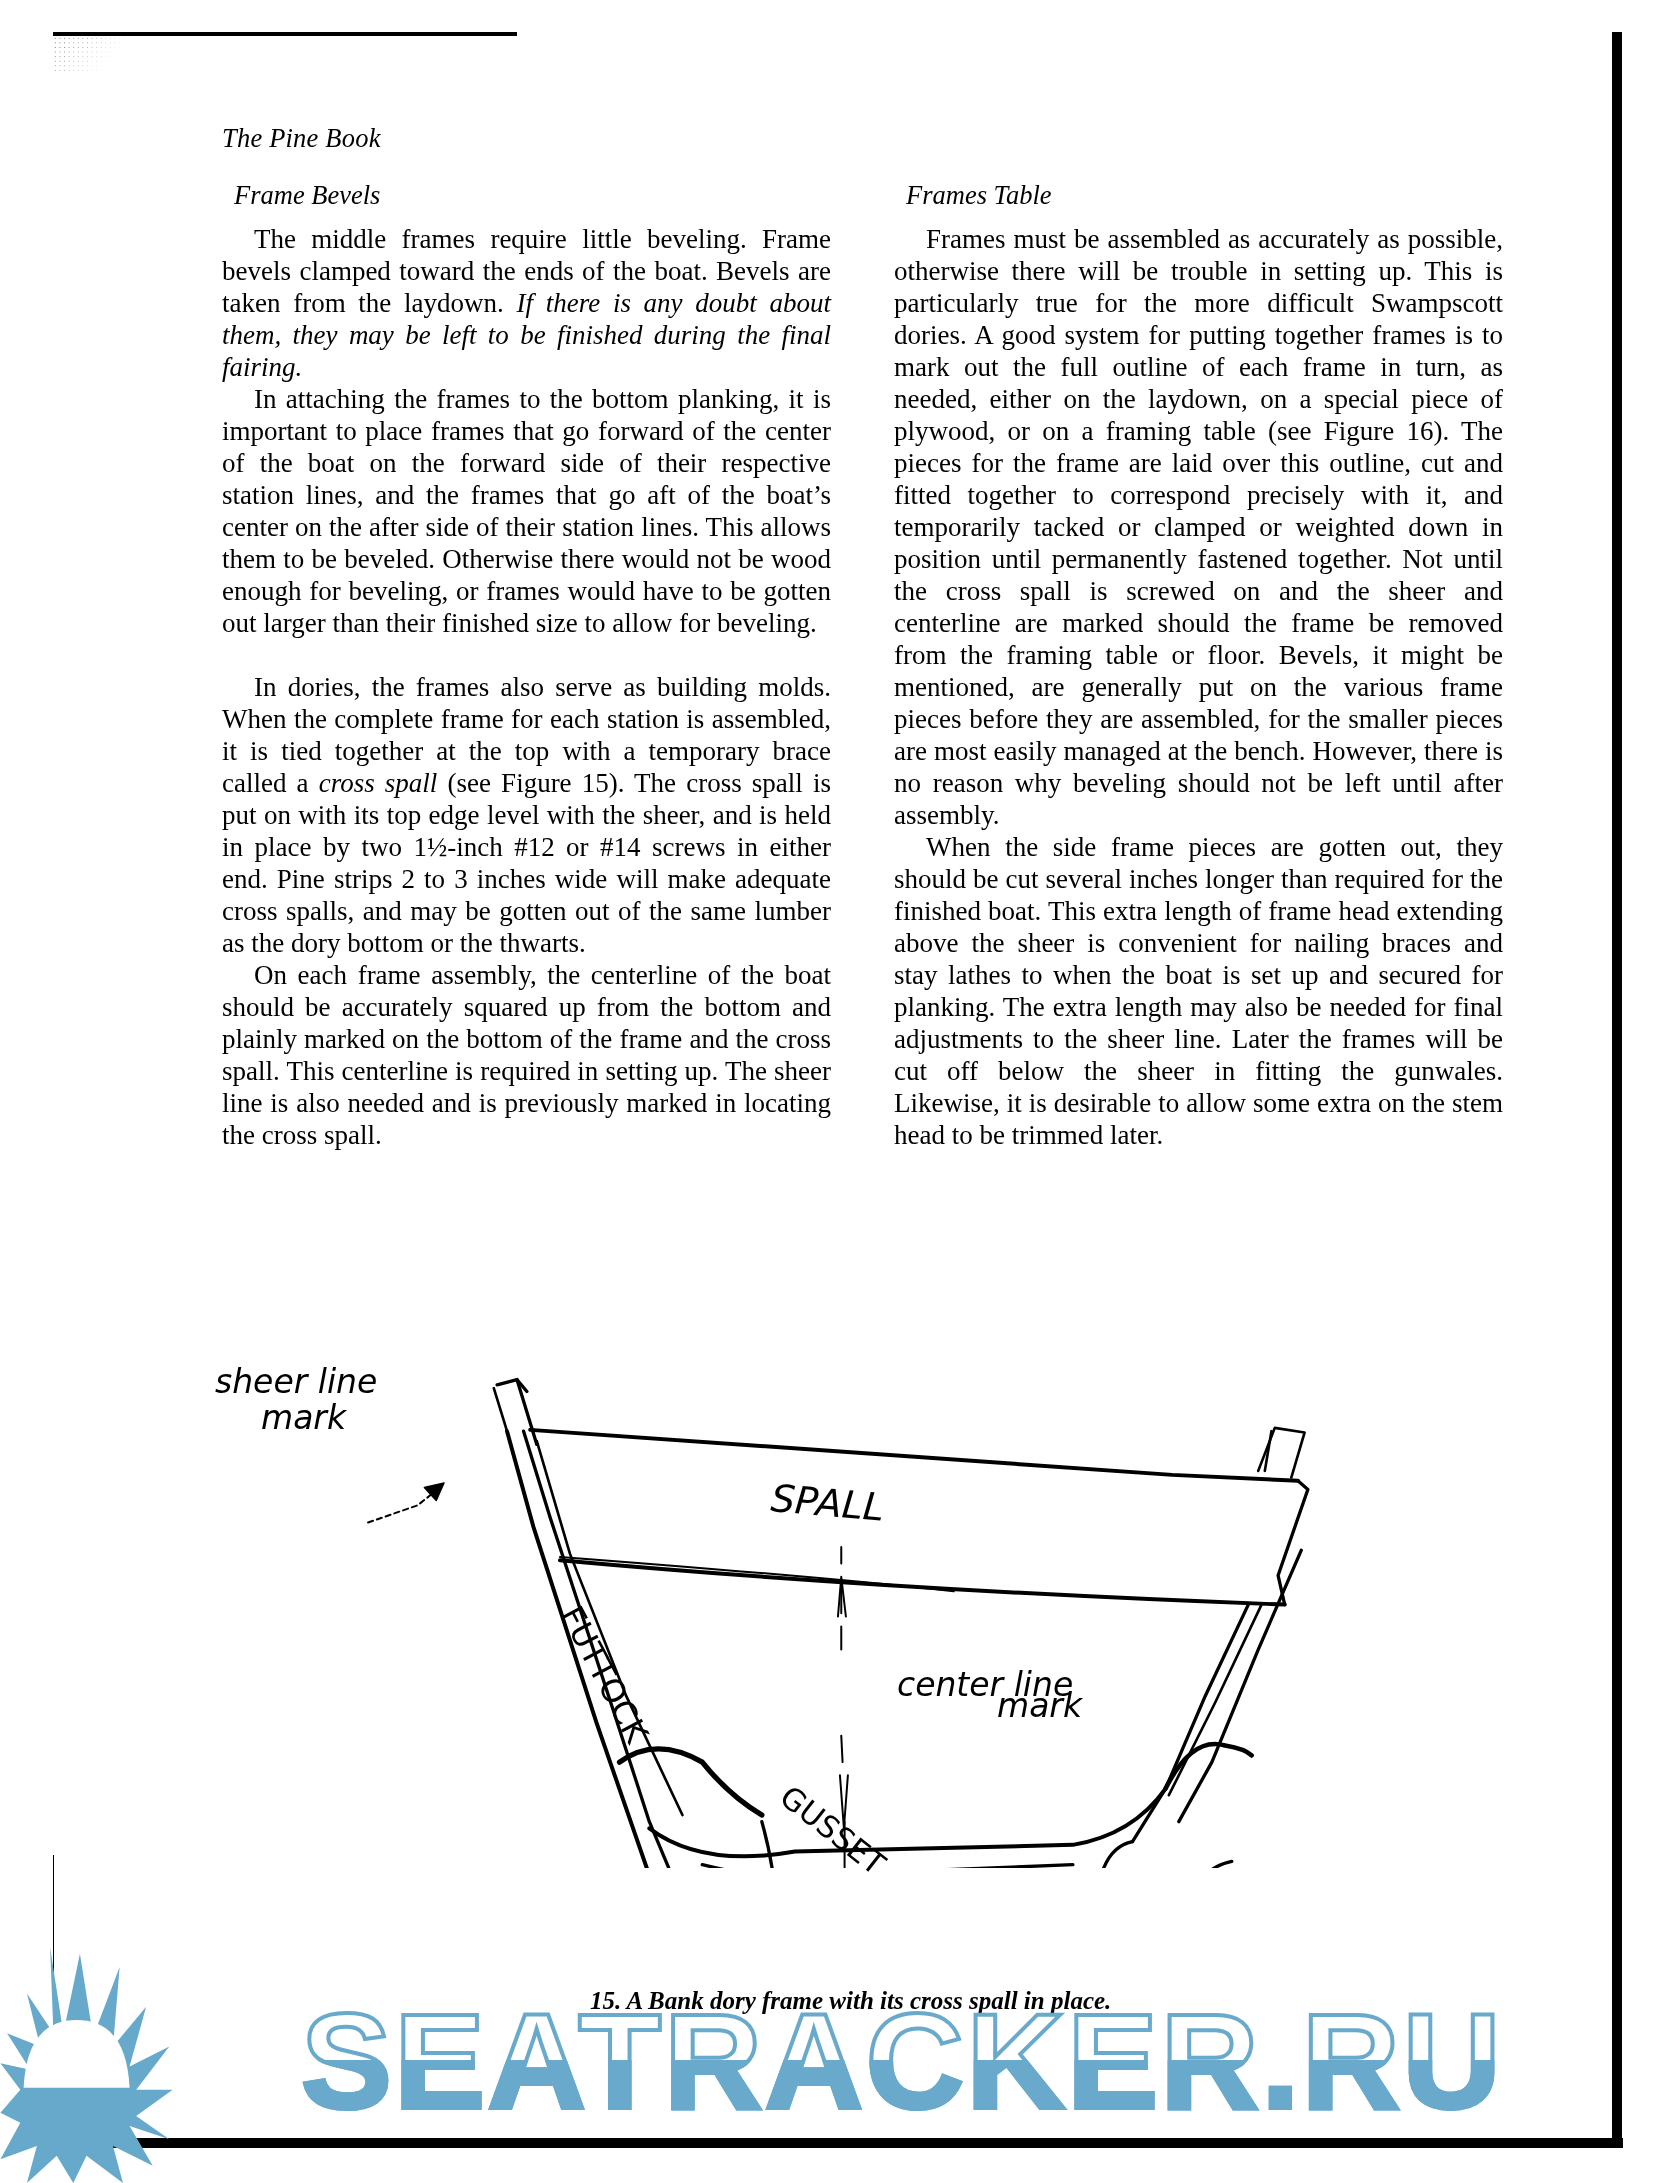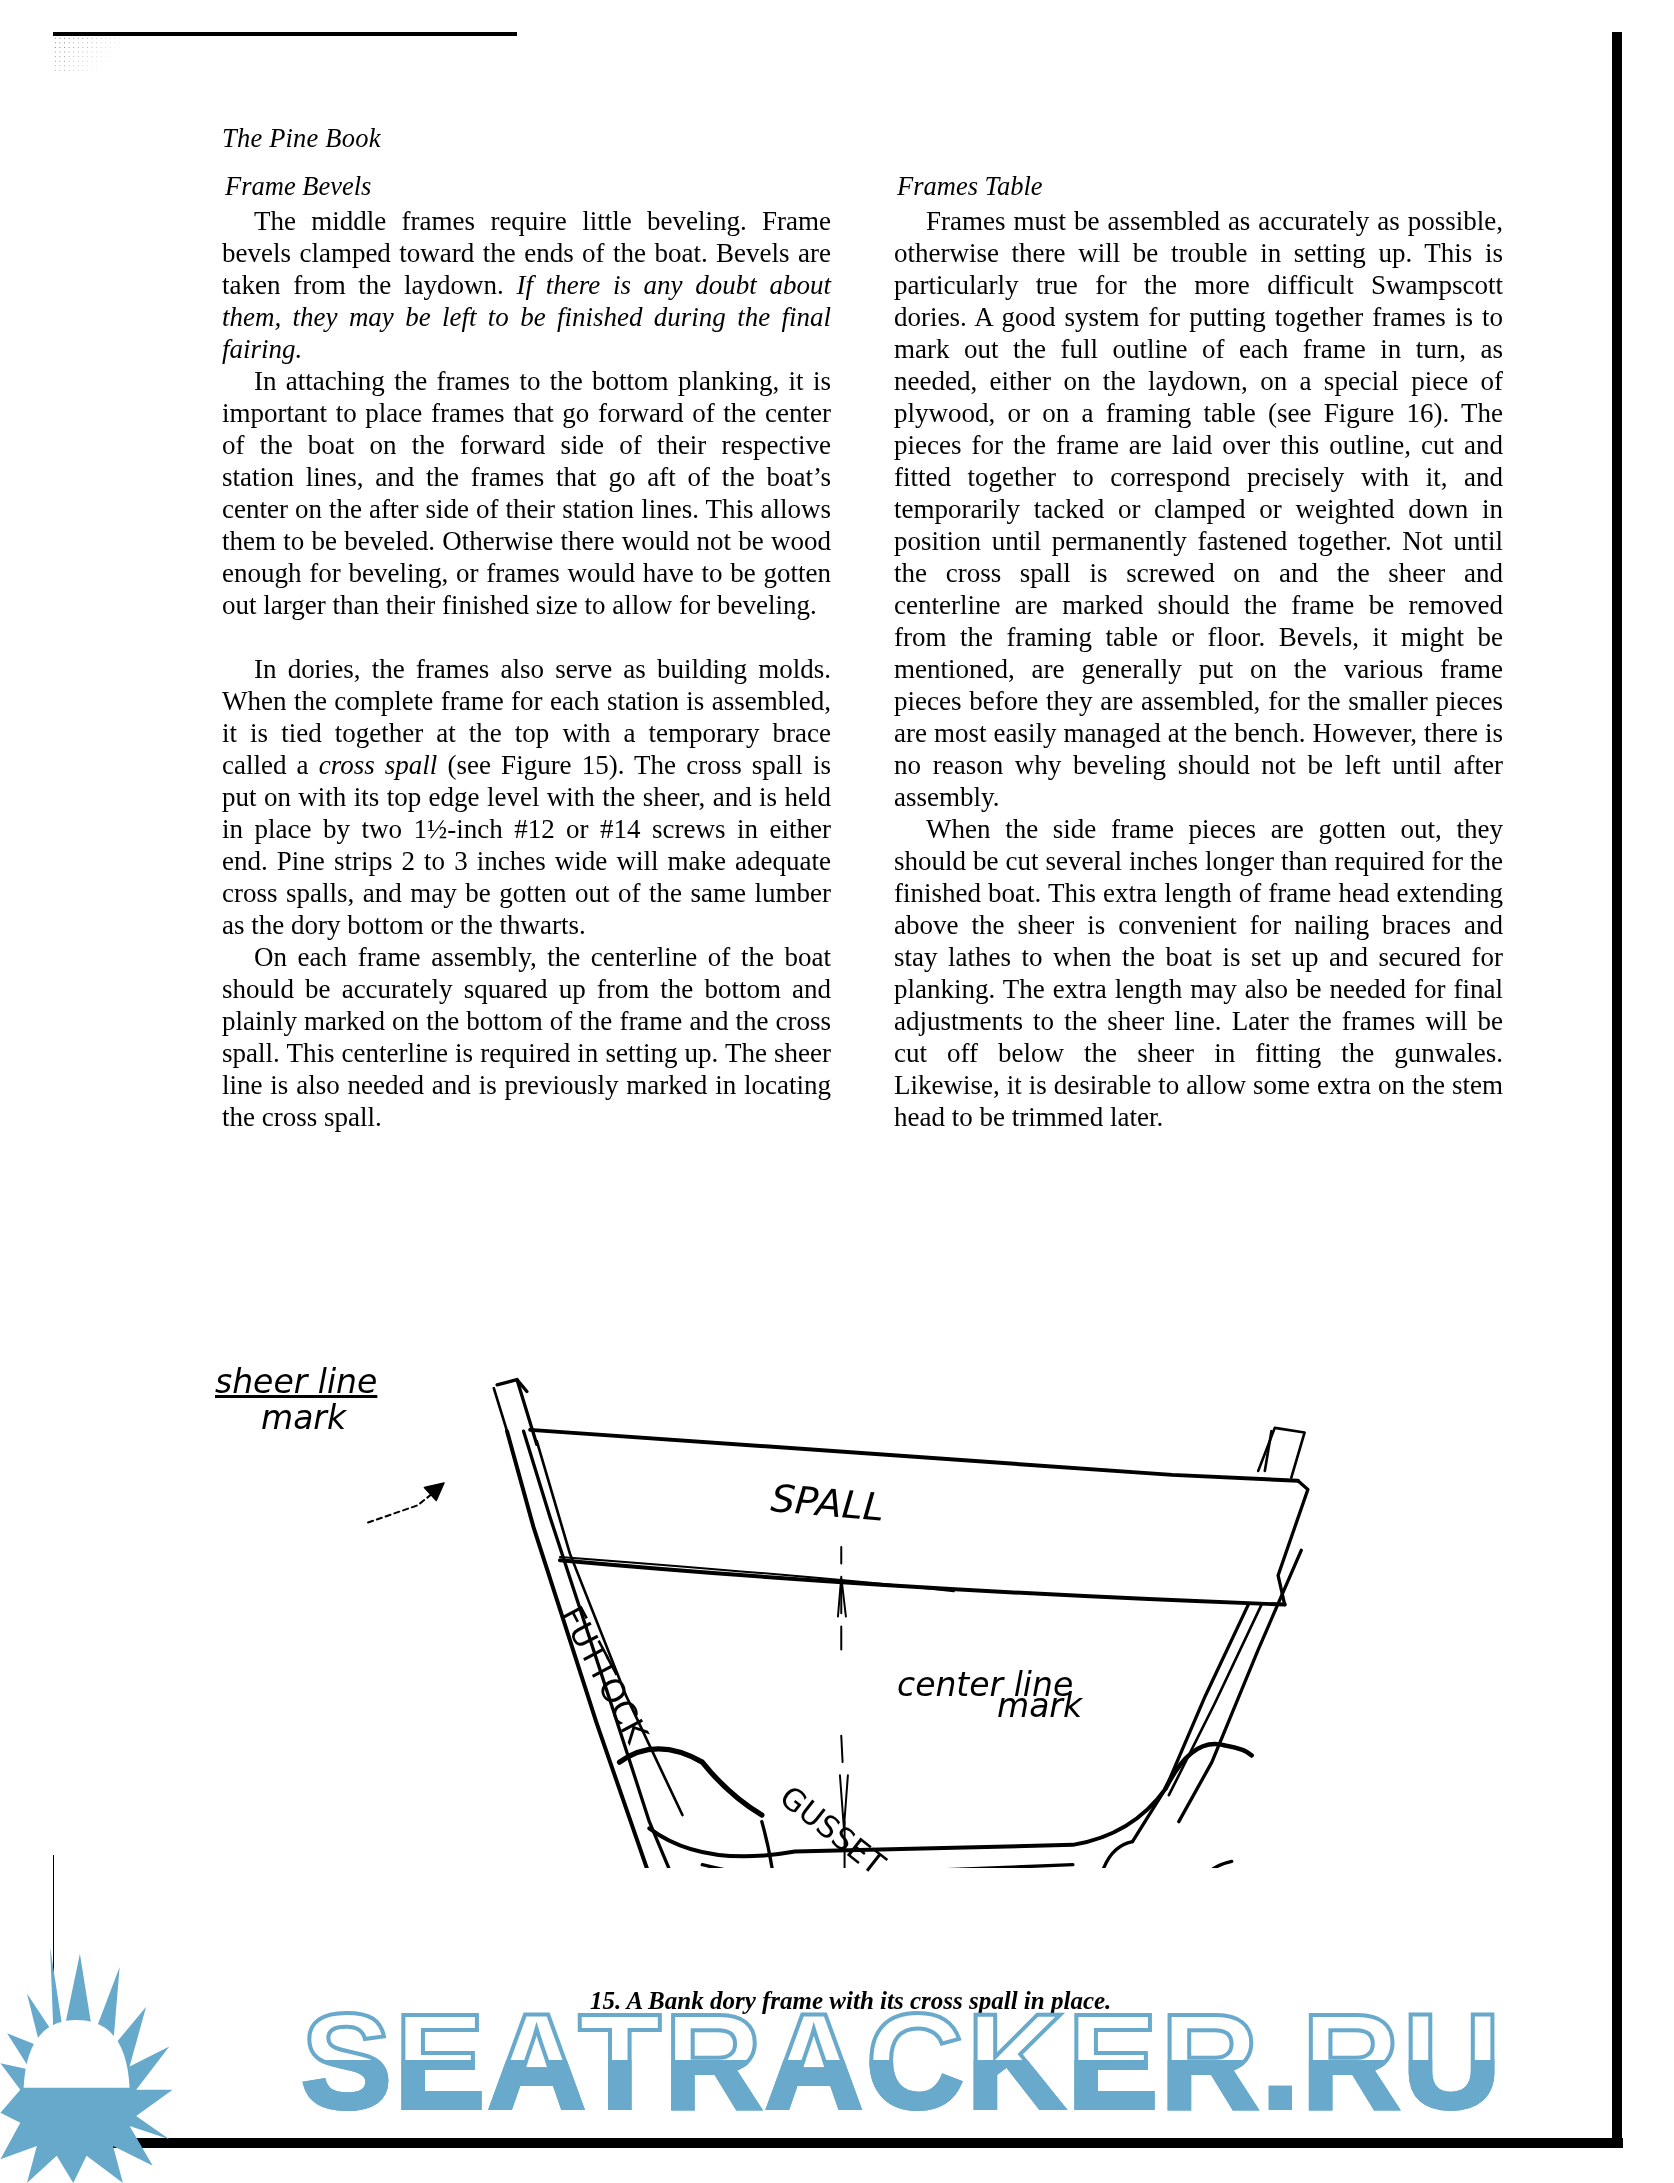--- a/index.html
+++ b/index.html
@@ -12,21 +12,21 @@
   .border-right { position: absolute; left: 1612px; top: 32px; width: 10px; height: 2116px; background: #000; }
   .border-left { position: absolute; left: 53px; top: 1855px; width: 1.3px; height: 285px; background: #000; }
   .border-bottom { position: absolute; left: 53px; top: 2138px; width: 1570px; height: 10px; background: #000; }
 
   .running-head { position: absolute; left: 222px; top: 123px; font-style: italic; font-size: 26.5px; letter-spacing: 0.2px; }
 
   .col { position: absolute; width: 609px; font-size: 27px; line-height: 32px; text-align: justify; hyphens: manual; }
   .col-left { left: 222px; top: 167px; }
   .col-right { left: 894px; top: 167px; }
 
-  .sec-head { font-style: italic; font-size: 26.5px; line-height: 32px; margin: 3px; }
+  .sec-head { font-style: italic; font-size: 26.5px; line-height: 32px; margin: 12px; }
   .para { margin: 0; text-indent: 32px; }
   .gap { height: 32px; }
   em { font-style: italic; }
 
   .figure { position: absolute; left: 225px; top: 1365px; width: 1259px; height: 503px; }
   .figure svg { width: 100%; height: 100%; }
   .fig-label { position: absolute; font-family: "DejaVu Sans", sans-serif; font-style: italic; font-size: 33px; color: #000; white-space: nowrap; }
   .caption { position: absolute; left: 590px; top: 1987px; font-style: italic; font-weight: bold; font-size: 25px; white-space: nowrap; }
 
   .watermark { position: absolute; left: 0; top: 1934px; width: 1675px; height: 249px; pointer-events: none; }
@@ -101,21 +101,21 @@
 
     <path d="M930 275 L930 300 M930 330 L930 375 M930 395 L930 430" stroke-width="3"></path>
     <path d="M925 380 L930 320 L937 380" stroke-width="3"></path>
     <path d="M935 690 L935 760 M935 790 L935 865" stroke-width="3"></path>
     <path d="M928 620 L934 700 L940 620" stroke-width="3"></path>
     <path d="M930 560 L932 600" stroke-width="3"></path>
 
     <path d="M215 238 L290 212 L320 188" stroke-width="3" stroke-dasharray="8 6"></path>
     <path d="M300 185 L330 178 L318 205 Z" fill="#000" stroke-width="2"></path>
   </svg>
-  <div class="fig-label" style="left:-10px; top:-3.3px;text-decoration:underline;">sheer line</div>
+  <div class="fig-label" style="left:-10px; top:-3.3px;">sheer line</div>
   <div class="fig-label" style="left:36px; top:33px;">mark</div>
   <div class="fig-label" style="left:546px; top:116px; transform:rotate(5deg); font-size:38px;">SPALL</div>
   <div class="fig-label" style="left:361px; top:235px; transform:rotate(62deg); transform-origin:left top; font-size:32px; font-style:normal;">FUTTOCK</div>
   <div class="fig-label" style="left:672px; top:300px;">center line</div>
   <div class="fig-label" style="left:772px; top:321px;">mark</div>
   <div class="fig-label" style="left:570px; top:414px; transform:rotate(38deg); transform-origin:left top; font-size:30.5px; font-style:normal;">GUSSET</div>
 </div>
 
 <div class="caption">15.  A Bank dory frame with its cross spall in place.</div>
 

